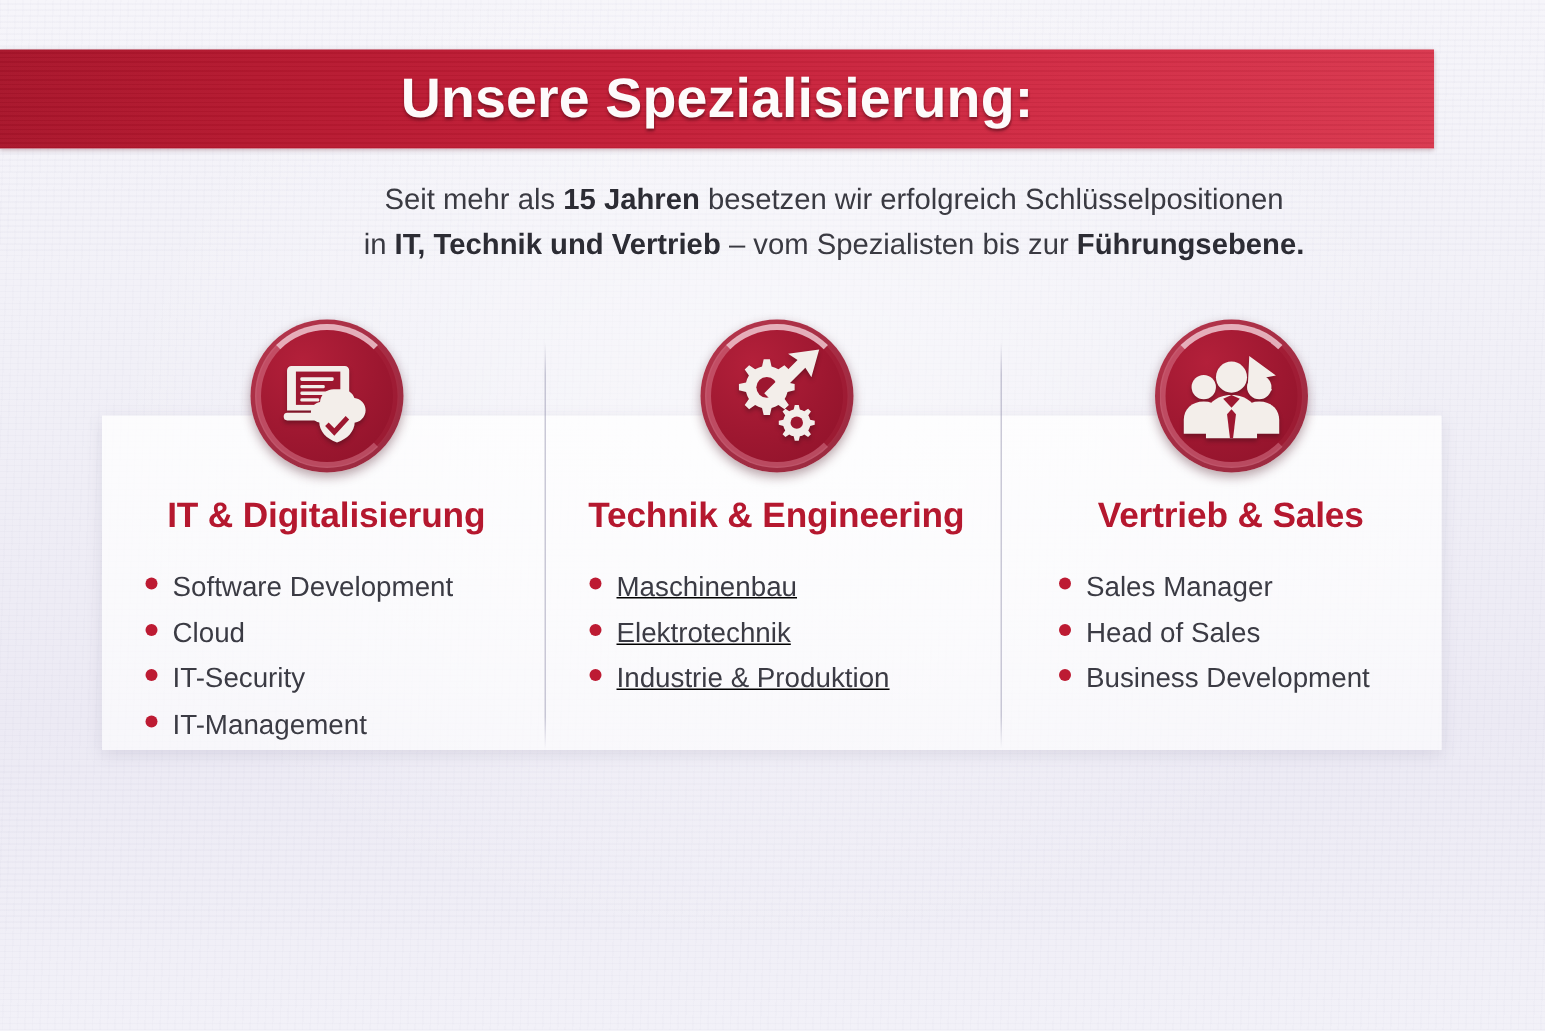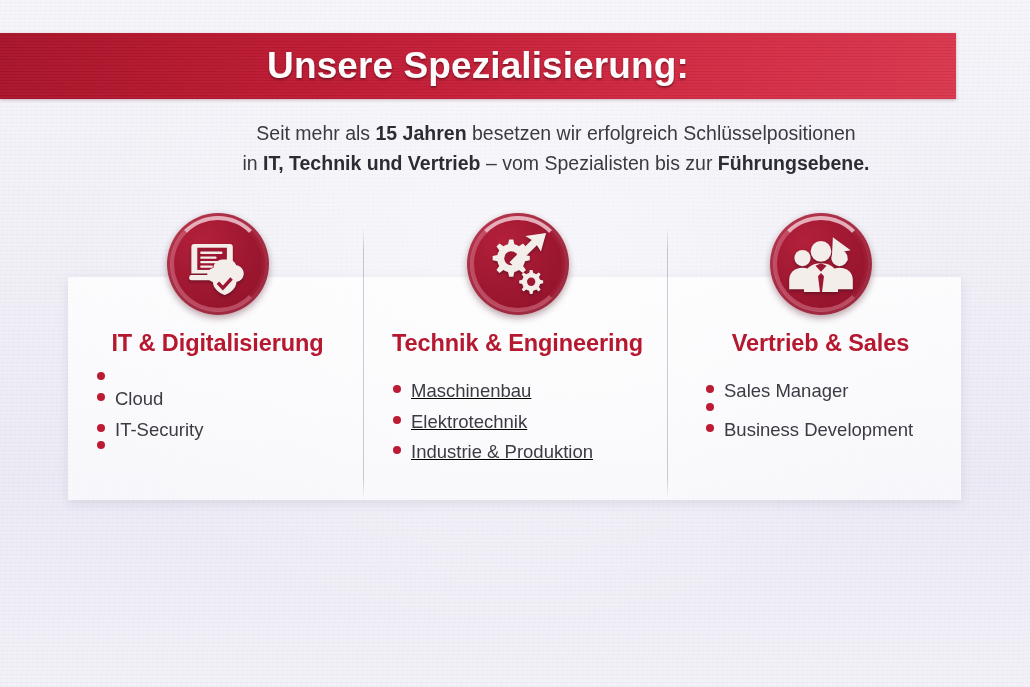--- a/index.html
+++ b/index.html
@@ -259,31 +259,33 @@
                 <path d="M51.5 73.8 l5.1 5.2 l10.2 -11 l3.2 3.2 l-13.4 14.5 l-8.3 -8.6 z"></path>
               </g>
             </g>
           </svg>
         </div>
       </div>
       <div class="col-title">IT &amp; Digitalisierung</div>
       <ul class="list">
         <li>
             <span class="bullet"></span>
+            <span>Software Development</span>
           </li>
         <li>
             <span class="bullet"></span>
             <span>Cloud</span>
           </li>
         <li>
             <span class="bullet"></span>
             <span>IT-Security</span>
           </li>
         <li>
             <span class="bullet"></span>
+            <span>IT-Management</span>
           </li>
       </ul>
     </div>
 
     <div class="col col-1">
       <div class="icon-wrap">
         <div class="badge">
           <span class="ring"></span>
           <svg viewBox="0 0 100 100" xmlns="http://www.w3.org/2000/svg" aria-hidden="true">
             <g fill="#f3eeea">
@@ -353,20 +355,21 @@
         </div>
       </div>
       <div class="col-title">Vertrieb &amp; Sales</div>
       <ul class="list">
         <li>
             <span class="bullet"></span>
             <span>Sales Manager</span>
           </li>
         <li>
             <span class="bullet"></span>
+            <span>Head of Sales</span>
           </li>
         <li>
             <span class="bullet"></span>
             <span>Business Development</span>
           </li>
       </ul>
     </div>
 
   </div>
 </div>

